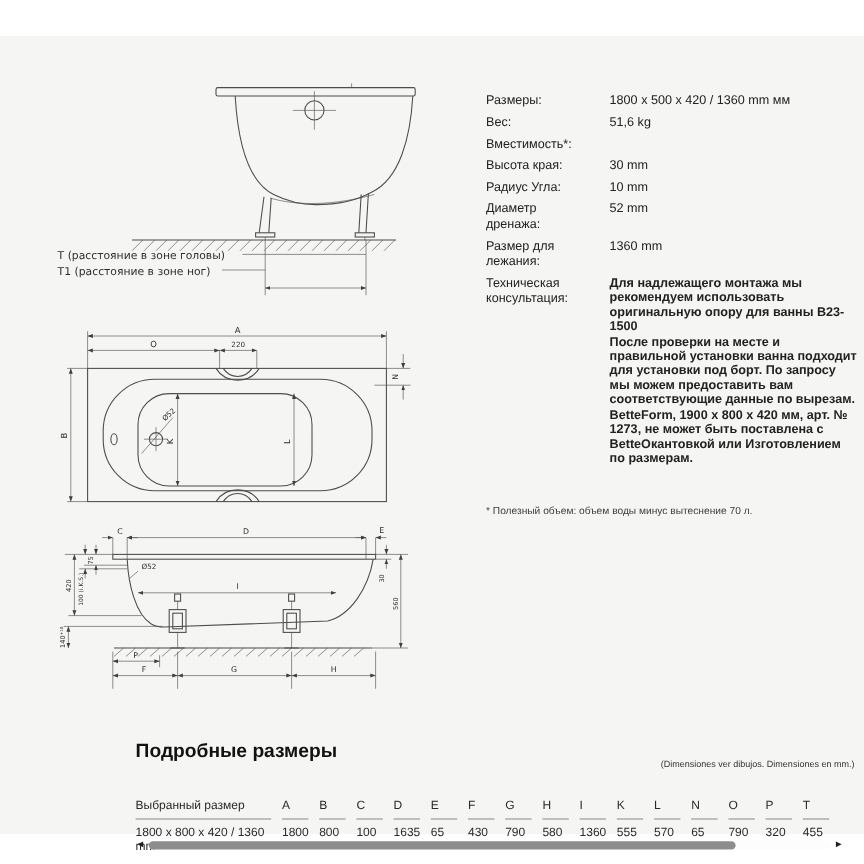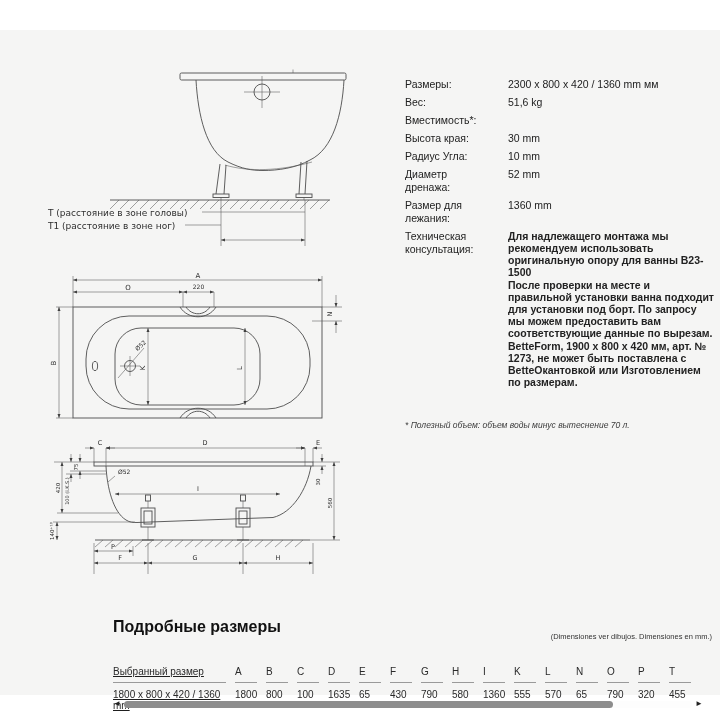--- a/index.html
+++ b/index.html
@@ -9,26 +9,26 @@
   svg text{font-family:"DejaVu Sans","Liberation Sans",sans-serif;fill:#2e2e2e;}
   .s1{stroke:#4d4d4d;stroke-width:0.9;fill:none;}
   .s2{stroke:#555;stroke-width:0.55;fill:none;}
   .dwg{position:absolute;}
   
   .specs{position:absolute;left:405px;top:48px;width:310px;font-size:10.5px;line-height:13px;}
   .srow{display:grid;grid-template-columns:75px 1fr;margin-bottom:5px;gap:28px;}
   .srow .lab{color:#222;}
   .srow .val{color:#222;}
   .tech .val div{margin:0 0 1px 0;line-height:12px;font-weight:bold;}
-  .footnote{margin-top:30px;font-size:8.5px;color:#3c3c3c;font-style:italic;}
+  .footnote{margin-top:30px;font-size:8.5px;color:#3c3c3c;}
   
   .dheading{position:absolute;left:113px;top:588px;font-size:16px;font-weight:bold;color:#111;}
   .dnote{position:absolute;right:8px;top:602px;font-size:7.5px;color:#333;}
   .dtable{position:absolute;left:113px;top:636px;display:flex;}
-  .dcol0{width:122px;text-decoration:underline;}
+  .dcol0{width:122px;}
   .dcol{width:31px;}
   .dh{font-size:10px;color:#2a2a2a;padding-bottom:5px;border-bottom:1px solid #9a9a9a;margin-right:9px;}
   .dv{font-size:10px;color:#2a2a2a;margin-top:6px;}
   
   .sbar{position:absolute;left:110px;top:670px;width:596px;display:flex;align-items:center;}
   .sarrow{font-size:8px;color:#222;line-height:8px;padding:0 3px;cursor:default;}
   .strack{flex:1;height:7px;background:#fdfdfd;border-radius:4px;position:relative;}
   .sthumb{position:absolute;left:0;top:0;height:7px;width:86%;background:#8d8d8d;border-radius:4px;}
 </style>
 </head>
@@ -189,21 +189,21 @@
       <text x="90" y="127" font-size="6.5" text-anchor="middle">F</text>
       <line class="s2" x1="118" y1="130" x2="213" y2="130" marker-start="url(#m3)" marker-end="url(#m3)"></line>
       <text x="165" y="127" font-size="6.5" text-anchor="middle">G</text>
       <line class="s2" x1="213" y1="130" x2="283" y2="130" marker-start="url(#m3)" marker-end="url(#m3)"></line>
       <text x="248" y="127" font-size="6.5" text-anchor="middle">H</text>
     </svg>
 
     <div class="specs">
       <div class="srow">
         <div class="lab">Размеры:</div>
-        <div class="val">2300 x 800 x 420 / 1360 mm мм</div>
+        <div class="val">1800 x 500 x 420 / 1360 mm мм</div>
       </div>
       <div class="srow">
         <div class="lab">Вес:</div>
         <div class="val">51,6 kg</div>
       </div>
       <div class="srow">
         <div class="lab">Вместимость*:</div>
       </div>
       <div class="srow">
         <div class="lab">Высота края:</div>

